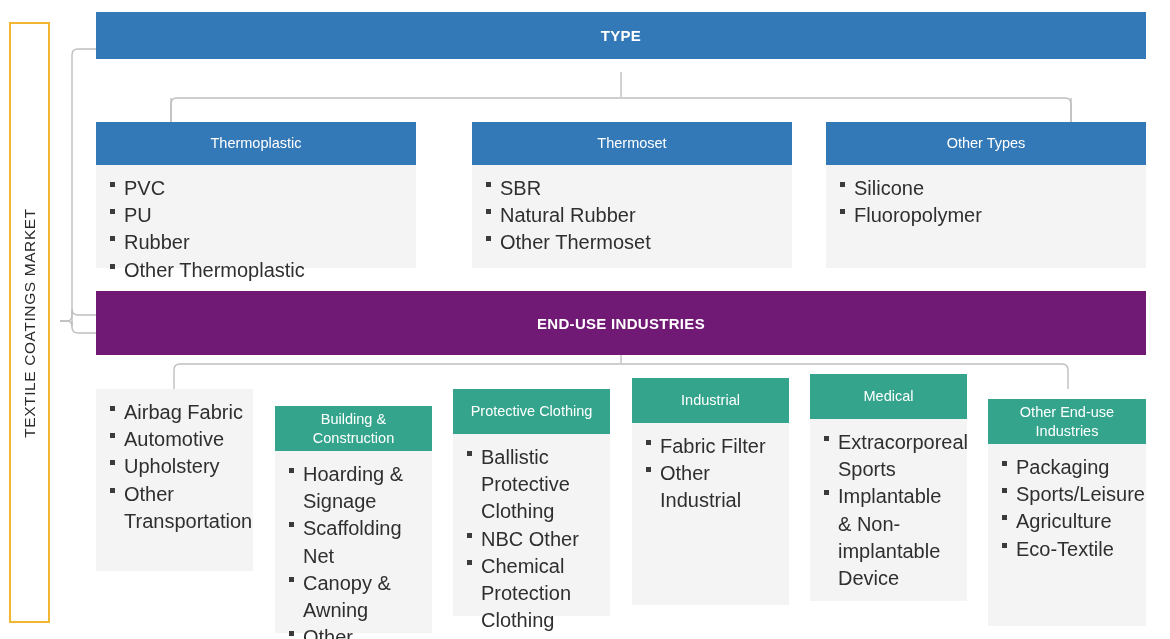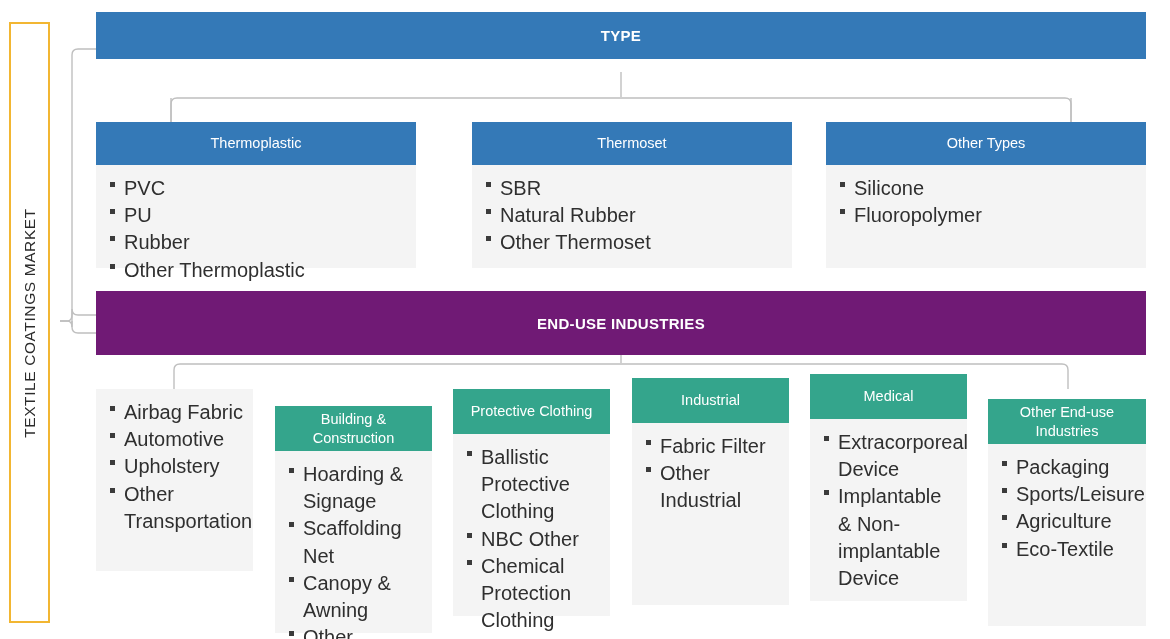--- a/index.html
+++ b/index.html
@@ -261,21 +261,21 @@
       </ul>
     </div>
   </div>
 
   <div class="card card-enduse" style="left:810px; top:374px; width:157px;">
     <div class="card-header">
       <span>Medical</span>
     </div>
     <div class="card-body">
       <ul>
-        <li>Extracorporeal Device</li>
+        <li>Extracorporeal Sports</li>
         <li>Implantable &amp; Non-implantable Device</li>
       </ul>
     </div>
   </div>
 
   <div class="card card-enduse" style="left:988px; top:389px; width:158px;margin-top:10px;">
     <div class="card-header">
       <span>Other End-use Industries</span>
     </div>
     <div class="card-body">

